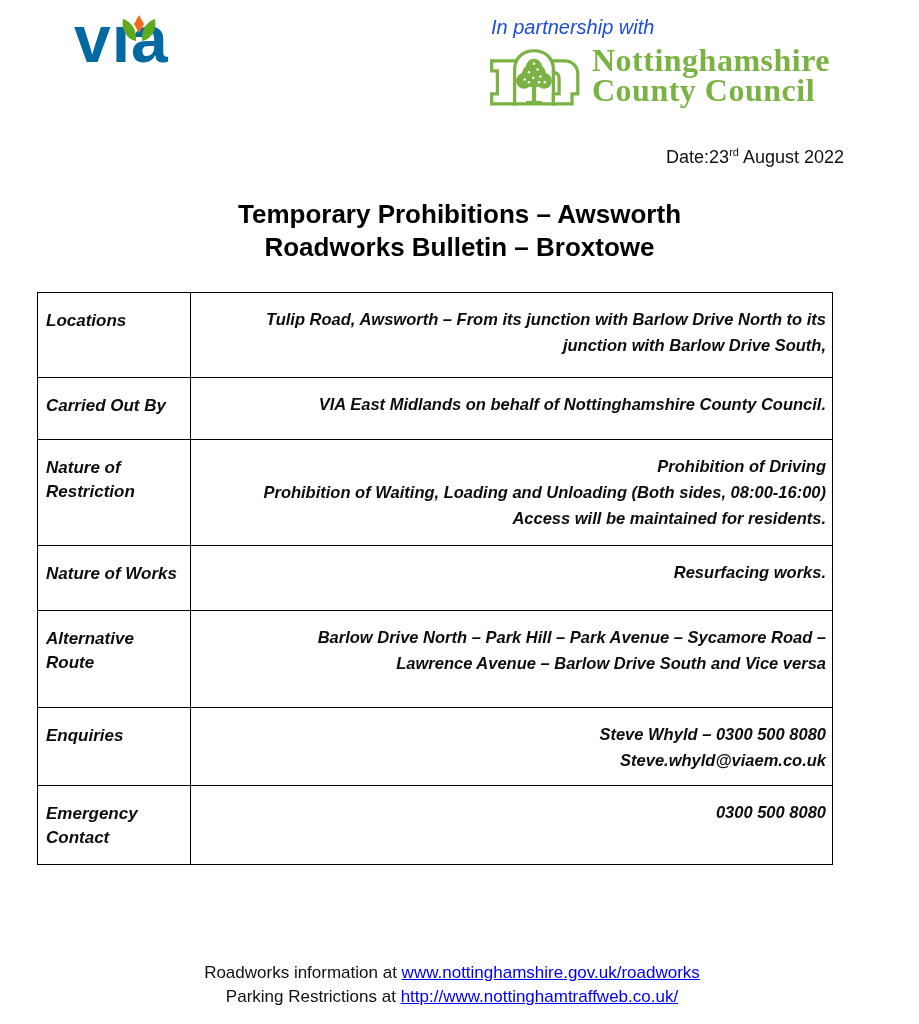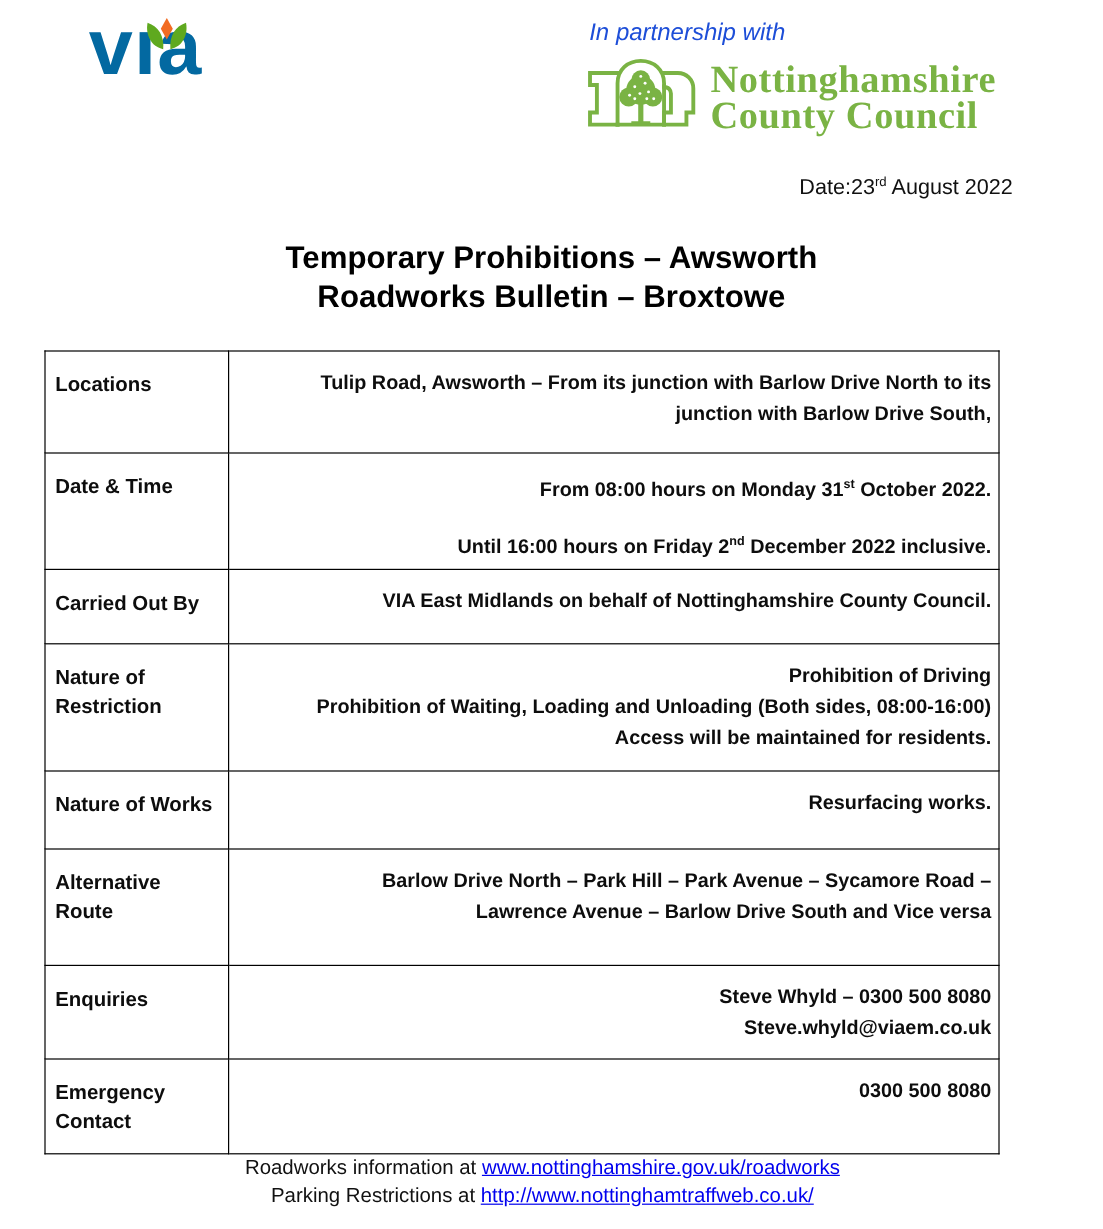--- a/index.html
+++ b/index.html
@@ -14,21 +14,21 @@
   .via-logo { position:absolute; left:74px; top:14px; width:150px; height:90px; }
   .via-text {
     position:absolute; left:0; top:-8px;
     font-size:66px; font-weight:bold; line-height:1; letter-spacing:1px;
     color:#0369a1;
   }
   .via-sprout { position:absolute; left:47px; top:1px; width:36px; height:27px; }
 
   .partner-block { position:absolute; left:487px; top:16px; }
   .partner-label { font-style:italic; font-size:20px; color:#1d4ed8; margin:0 0 6px 4px; }
-  .council-logo { display:flex; align-items:flex-end; gap:11px; }
+  .council-logo { display:flex; align-items:flex-start; gap:11px; }
   .council-emblem { width:94px; height:66px; flex:0 0 auto; }
   .council-name {
     font-family:"Liberation Serif", serif; font-weight:bold;
     color:#7AB344; font-size:32px; line-height:30px; letter-spacing:0.5px;
     white-space:nowrap;
   }
 
   .date-line {
     position:absolute; top:146px; left:0; width:100%;
     text-align:right; padding-right:119px;
@@ -38,21 +38,21 @@
 
   .doc-title {
     position:absolute; top:198px; left:0; width:100%;
     text-align:center; font-size:26px; font-weight:bold; line-height:33px;
     color:#000;
   }
 
   
   table.bulletin {
     position:absolute; left:37px; top:292px; width:796px;
-    border-collapse:collapse; table-layout:fixed;
+    border-collapse:collapse; table-layout:fixed;font-style:italic;
   }
   table.bulletin col.c1 { width:153px; }
   table.bulletin td {
     border:1.6px solid #000;
     vertical-align:top;
     font-weight:bold; color:#0d0d0d;
   }
   td.label-cell  { font-size:17px;   line-height:24px; padding:16px 4px 6px 8px; }
   td.content-cell{ font-size:16.5px; line-height:26px; padding:13px 6px 6px 13px;text-align:right; }
   td.content-cell p { margin:0; white-space:nowrap; }
@@ -131,27 +131,20 @@
         <col class="c2">
       </colgroup>
     <tbody>
         <tr style="height: 85px;">
           <td class="label-cell">Locations</td>
           <td class="content-cell">
             <p><span>Tulip Road, Awsworth – From its junction with Barlow Drive North to its</span></p>
             <p><span>junction with Barlow Drive South,</span></p>
           </td>
         </tr>
-        <tr style="height: 92px;">
-          <td class="label-cell">Date &amp; Time</td>
-          <td class="content-cell">
-            <p><span>From 08:00 hours on Monday 31</span><sup>st</sup><span> October 2022.</span></p>
-            <p class="gap"><span>Until 16:00 hours on Friday 2</span><sup>nd</sup><span> December 2022 inclusive.</span></p>
-          </td>
-        </tr>
         <tr style="height: 62px;">
           <td class="label-cell">Carried Out By</td>
           <td class="content-cell">
             <p><span>VIA East Midlands on behalf of Nottinghamshire County Council.</span></p>
           </td>
         </tr>
         <tr style="height: 106px;">
           <td class="label-cell">Nature of Restriction</td>
           <td class="content-cell">
             <p><span>Prohibition of Driving</span></p>

